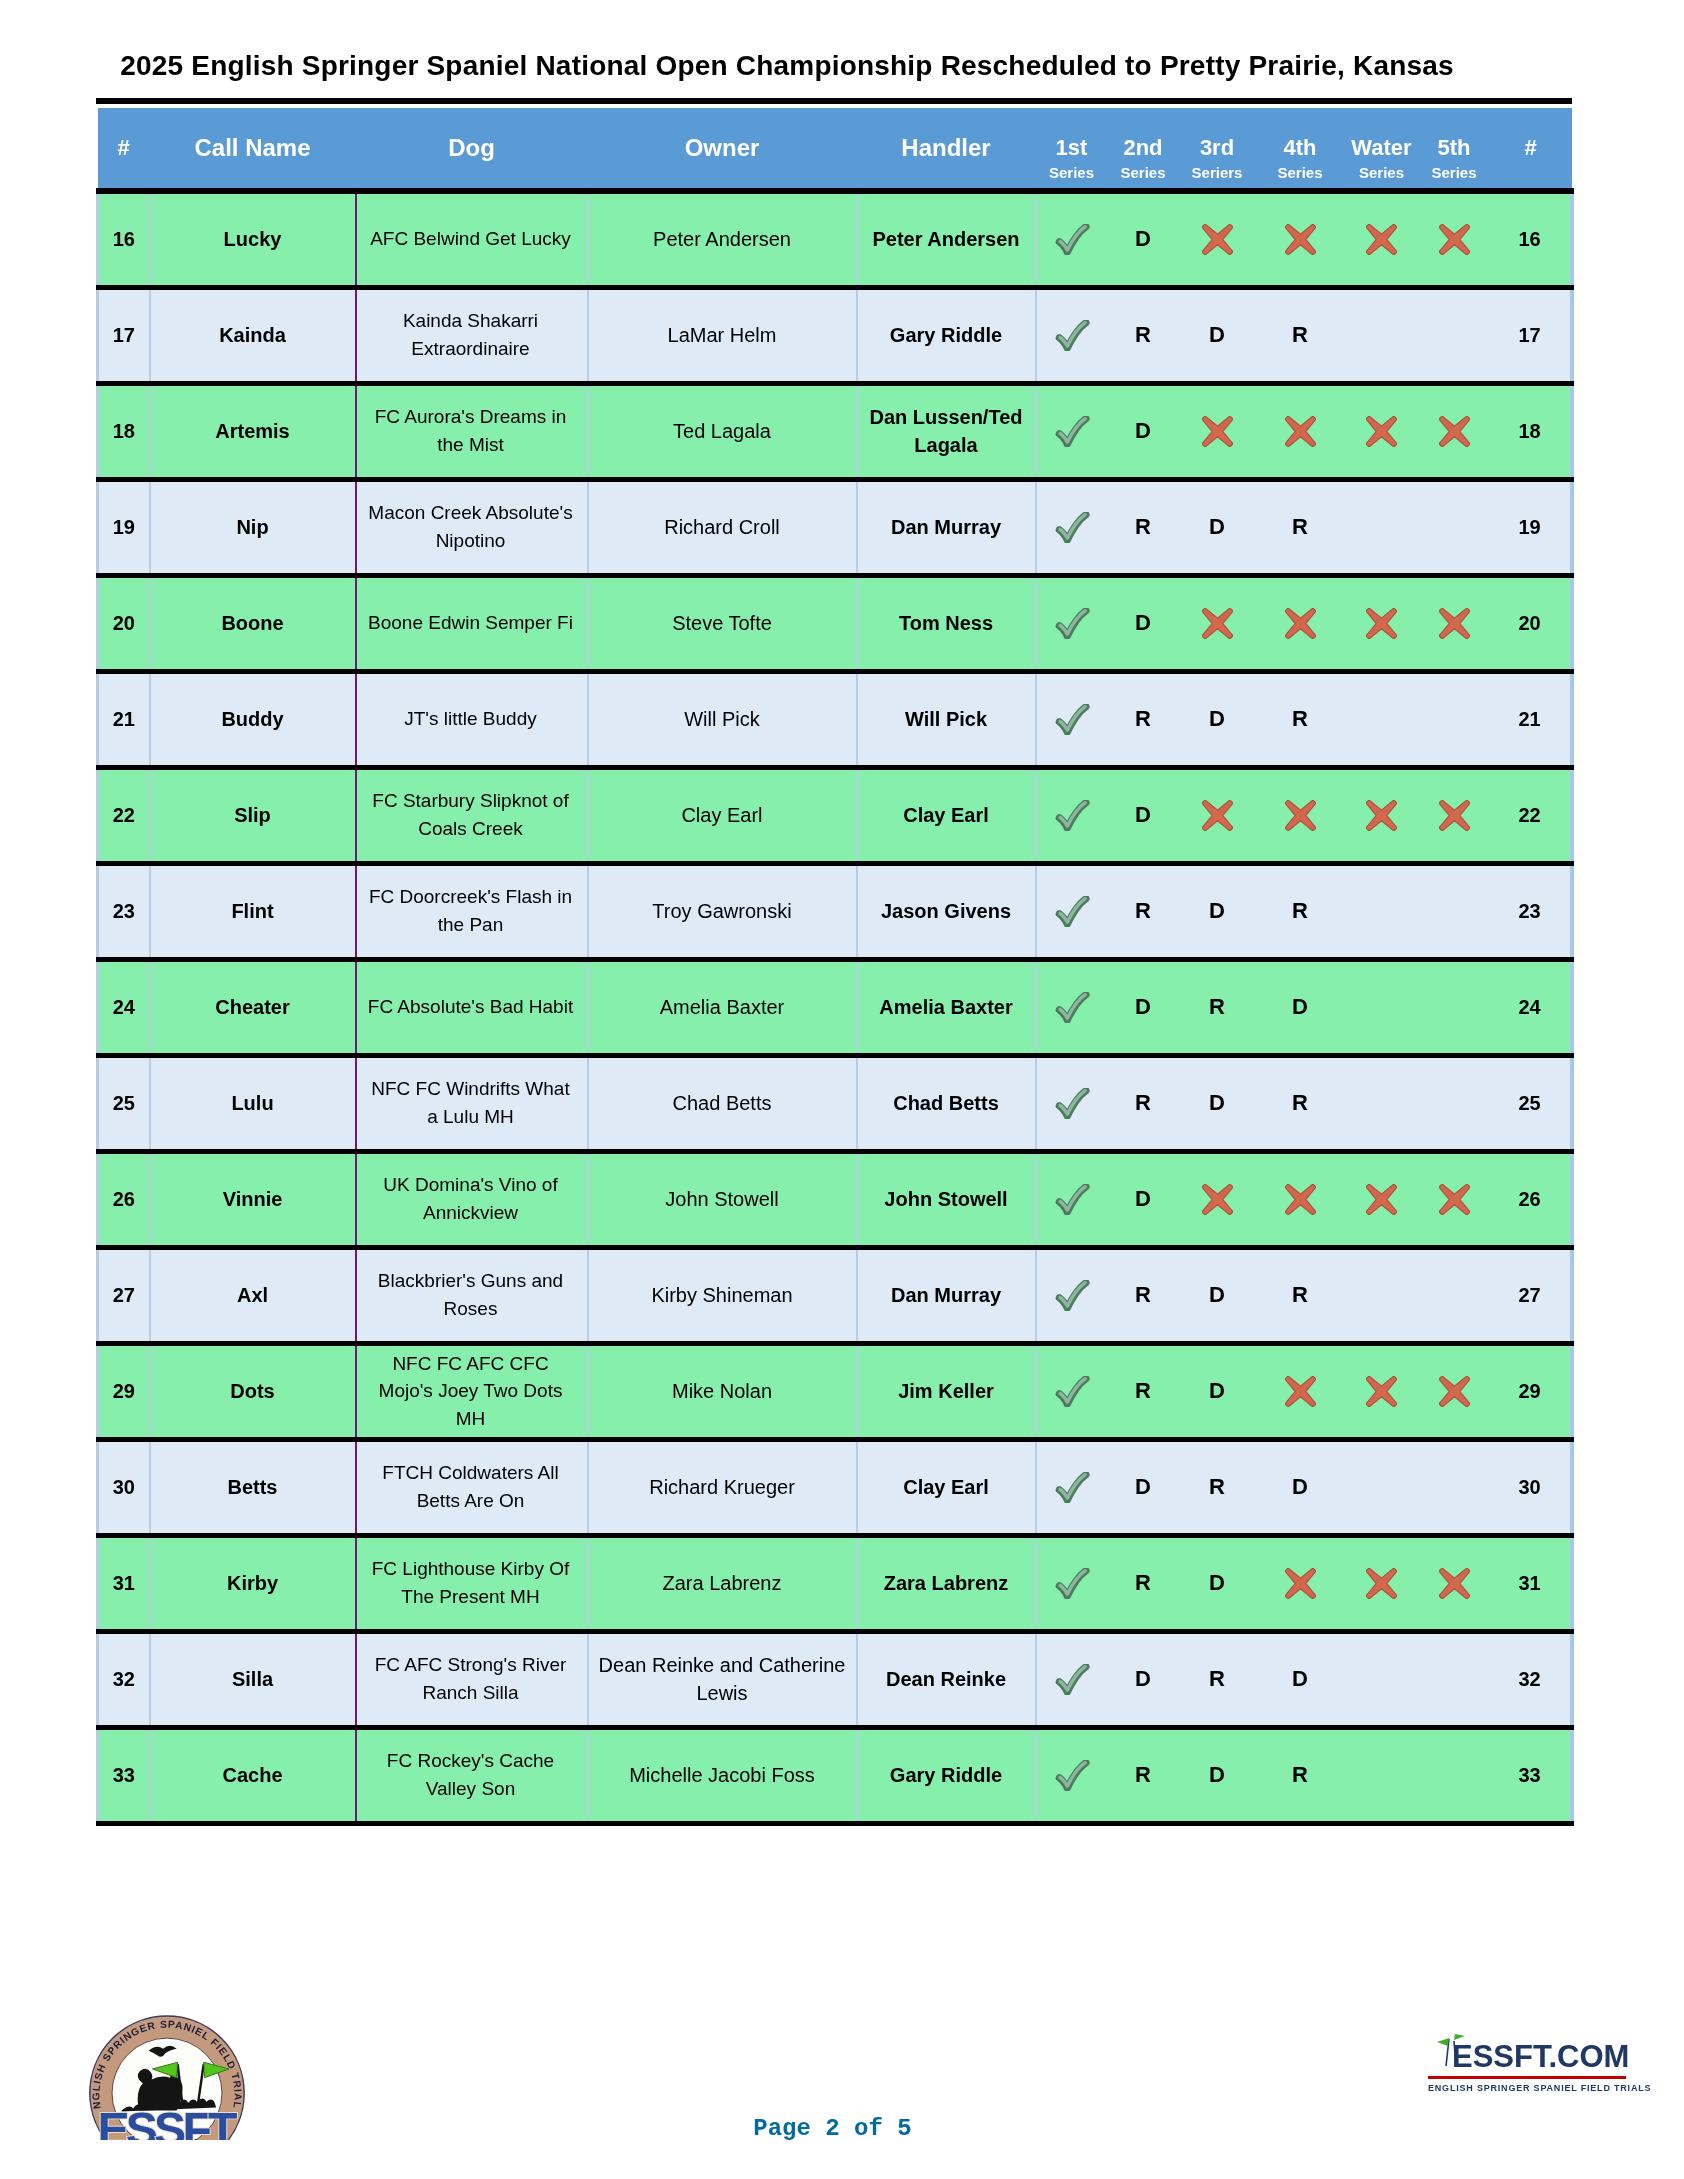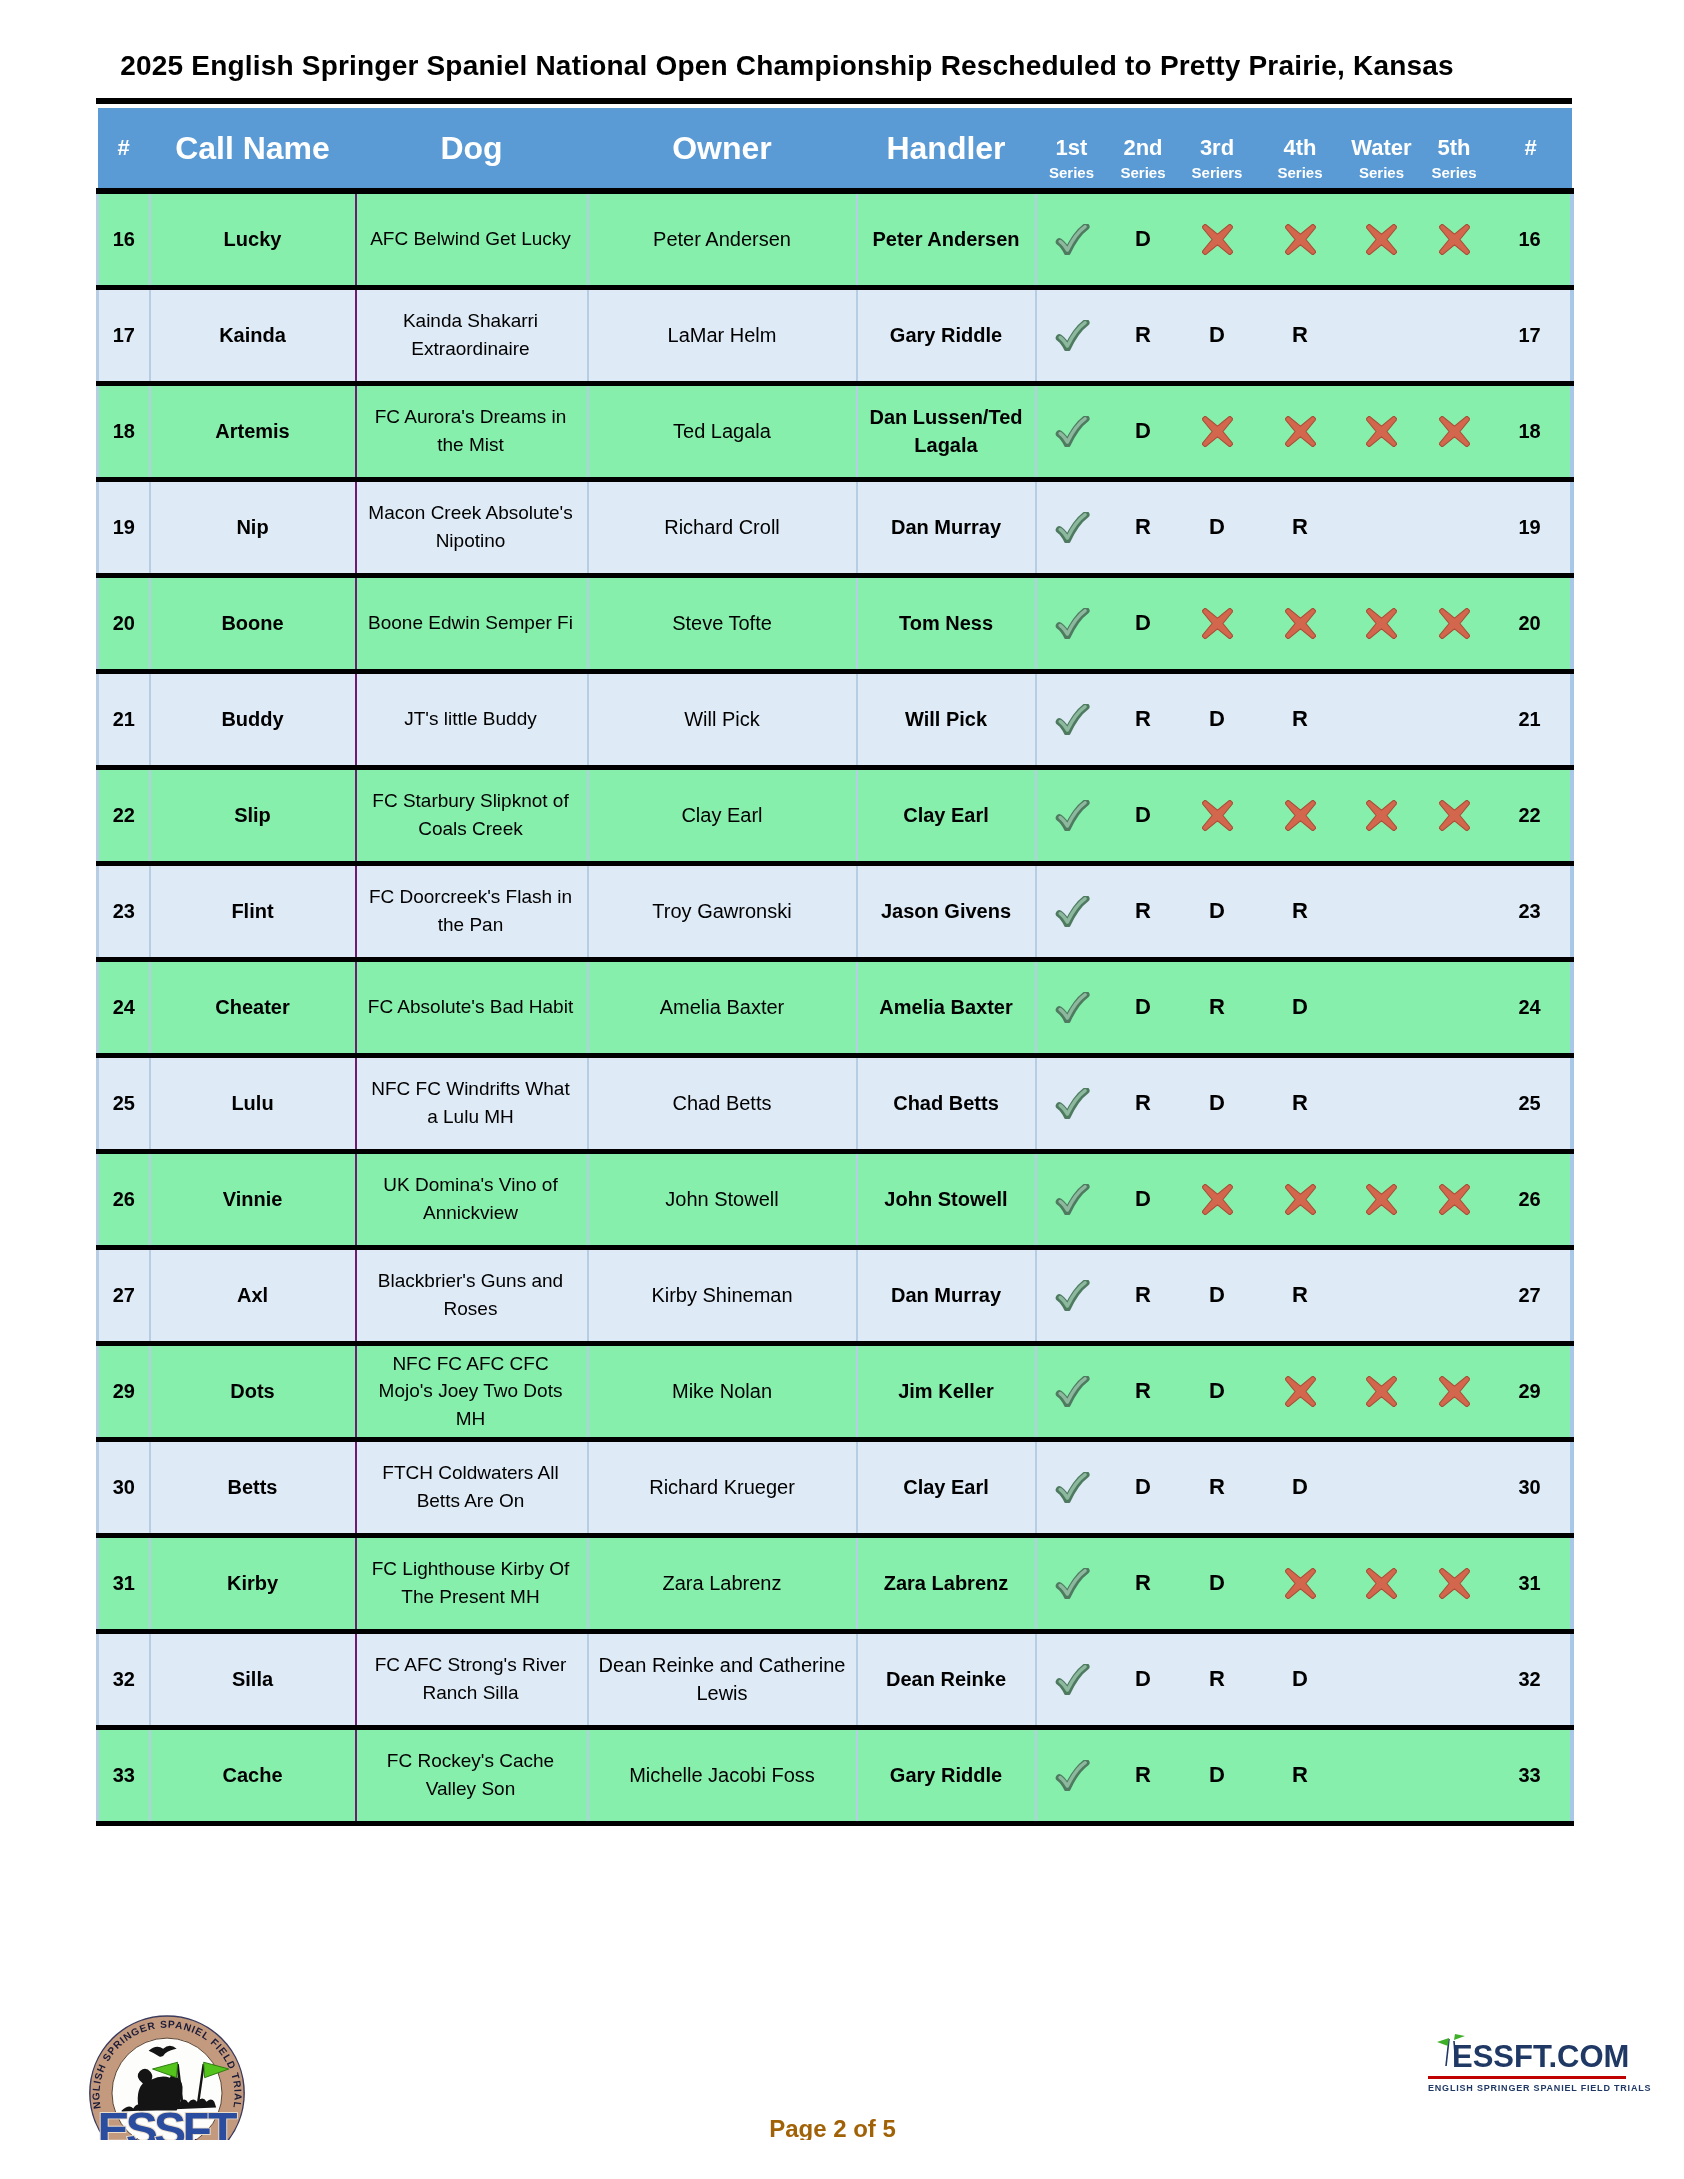--- a/index.html
+++ b/index.html
@@ -13,40 +13,40 @@
     letter-spacing:0.2px;
   }
   .title-rule { position:absolute; top:98px; left:96px; width:1476px; height:6px; background:#000; }
 
   table.results {
     position:absolute; top:108px; left:96px; width:1476px;
     border-collapse:collapse; table-layout:fixed;
   }
   thead tr { height:83px; border-bottom:6px solid #000; }
   thead th { background:#5b9bd5; color:#fff; font-weight:bold; vertical-align:middle; }
-  th.h-main { font-size:32px; }
+  th.h-main { font-size:24px; }
   th.h-hash { font-size:22px; }
   th.h-series { font-size:22px; padding-top:20px; }
   th.h-series .sub { display:block; font-size:15px; margin-top:3px; }
 
   tbody tr { height:96px; border-bottom:5px solid #000; background:#86efac; }
   tbody tr:nth-child(even) { background:#deeaf6; }
   tbody td { vertical-align:middle; text-align:center; color:#000; font-size:20px; }
   tbody td.c-num   { font-weight:bold; border-left:3px solid #b7cde4; border-right:2px solid #b7cde4; }
   tbody td.c-call  { font-weight:bold; border-right:2px solid #701a75; padding:0 6px; }
   tbody td.c-dog   { text-align:center; padding:4px 10px 4px 8px; font-size:19px; line-height:1.45; border-right:2px solid #b7cde4; }
   tbody td.c-owner { padding:0 8px; line-height:1.4; border-right:2px solid #b7cde4; }
   tbody td.c-hand  { font-weight:bold; padding:0 8px; line-height:1.4; border-right:2px solid #b7cde4; }
   tbody td.c-ser   { font-weight:bold; font-size:22px; }
   tbody td.c-numr  { font-weight:bold; border-right:4px solid #a9c7e7; }
   .mark { display:inline-block; vertical-align:middle; }
 
   .footer-pagenum {
     position:absolute; top:2115px; left:0; width:1665px;
-    text-align:center; font-size:24px; font-weight:bold; color:#a16207;
+    text-align:center; font-size:24px; font-weight:bold; color:#0369a1;font-family:Liberation Mono, monospace;
   }
 
   .logo-left { position:absolute; left:84px; top:2014px; width:166px; height:164px; }
 
   .logo-right { position:absolute; left:1428px; top:2041px; width:198px; }
   .logo-right .flags { position:absolute; left:8px; top:-8px; }
   .logo-right .domain {
     font-size:31px; font-weight:bold; color:#1f3864; letter-spacing:0px;
     padding-left:24px; white-space:nowrap; line-height:1.05;
   }

